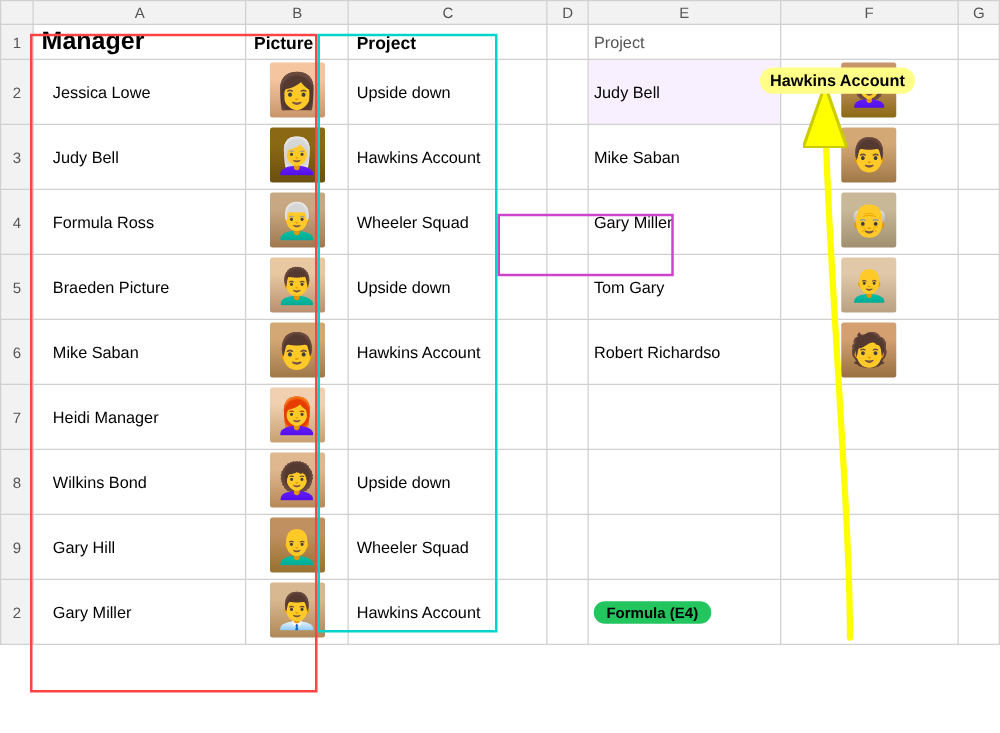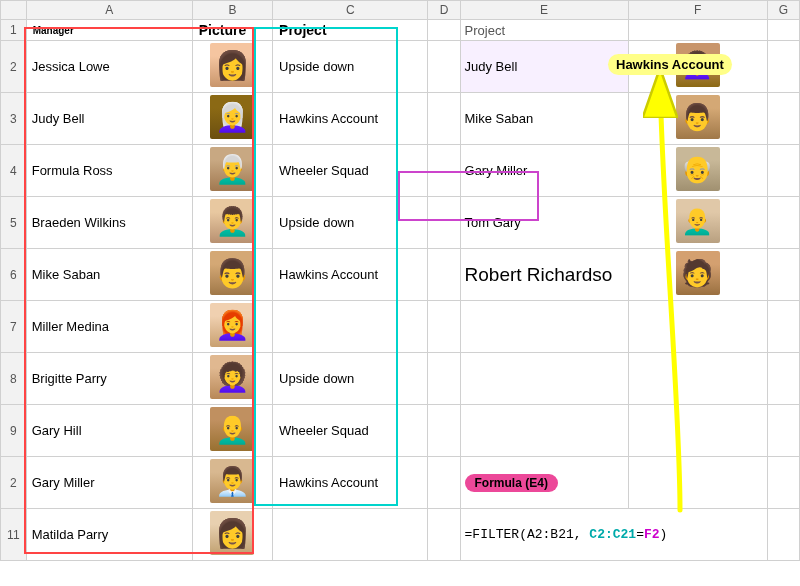--- a/index.html
+++ b/index.html
@@ -60,21 +60,21 @@
     .col-g { width: 30px; }
 
     
     .data-row td {
       height: 48px;
     }
 
     
     .manager-name {
       font-size: 13px;
-      padding-left: 5px;
+      padding-left: 15px;
     }
 
     
     .project-cell {
       font-size: 13px;
       padding-left: 6px;
     }
 
     
     .picture-cell {
@@ -148,21 +148,21 @@
     }
 
     
     .judy-bell-cell {
       background: #f8f0ff !important;
     }
 
     
     .formula-badge {
       display: inline-block;
-      background: #ec4899;
+      background: #22c55e;
       border-radius: 10px;
       padding: 2px 10px;
       font-size: 12px;
       font-weight: bold;
     }
 
     
     .filter-formula {
       font-size: 13px;
       font-family: 'Courier New', monospace;
@@ -191,21 +191,21 @@
       <td class="col-header col-b">B</td>
       <td class="col-header col-c">C</td>
       <td class="col-header col-d">D</td>
       <td class="col-header col-e">E</td>
       <td class="col-header col-f">F</td>
       <td class="col-header col-g">G</td>
     </tr>
 
     <tr class="header-row">
       <td class="row-num">1</td>
-      <td class="col-a" style="font-weight:bold; font-size:10px; padding-left:6px;">Manager</td>
+      <td class="col-a" style="font-weight:bold; font-size:20px; padding-left:6px;">Manager</td>
       <td class="col-b" style="font-weight:bold; font-size:14px; padding-left:6px;">Picture</td>
       <td class="col-c" style="font-weight:bold; font-size:14px; padding-left:6px;">Project</td>
       <td class="col-d"></td>
       <td class="col-e" style="font-size:13px; color:#555; padding-left:4px;">Project</td>
       <td class="col-f"></td>
       <td class="col-g"></td>
     </tr>
 
     <tr class="data-row">
       <td class="row-num">2</td>
@@ -259,21 +259,21 @@
       <td class="col-f" style="text-align:center;">
         <div class="avatar" style="background: linear-gradient(180deg,#c8b898 30%,#a09070 100%); display:inline-block;">
           <div class="face-icon" style="font-size:26px;">👴</div>
         </div>
       </td>
       <td class="col-g"></td>
     </tr>
 
     <tr class="data-row">
       <td class="row-num">5</td>
-      <td class="col-a manager-name">Braeden Wilkins</td>
+      <td class="col-a manager-name">Braeden Picture</td>
       <td class="col-b picture-cell">
         <div class="avatar avatar-4">
           <div class="face-icon">👨‍🦱</div>
         </div>
       </td>
       <td class="col-c project-cell">Upside down</td>
       <td class="col-d"></td>
       <td class="col-e" style="font-size:13px; padding-left:4px;">Tom Gary</td>
       <td class="col-f" style="text-align:center;">
         <div class="avatar" style="background: linear-gradient(180deg,#e0c8a8 30%,#b8a080 100%); display:inline-block;">
@@ -286,47 +286,47 @@
     <tr class="data-row">
       <td class="row-num">6</td>
       <td class="col-a manager-name">Mike Saban</td>
       <td class="col-b picture-cell">
         <div class="avatar avatar-5">
           <div class="face-icon">👨</div>
         </div>
       </td>
       <td class="col-c project-cell">Hawkins Account</td>
       <td class="col-d"></td>
-      <td class="col-e" style="font-size:19px; padding-left:4px;">Robert Richardso</td>
+      <td class="col-e" style="font-size:13px; padding-left:4px;">Robert Richardso</td>
       <td class="col-f" style="text-align:center;">
         <div class="avatar" style="background: linear-gradient(180deg,#d4a070 30%,#9a7040 100%); display:inline-block;">
           <div class="face-icon" style="font-size:26px;">🧑</div>
         </div>
       </td>
       <td class="col-g"></td>
     </tr>
 
     <tr class="data-row">
       <td class="row-num">7</td>
-      <td class="col-a manager-name">Miller Medina</td>
+      <td class="col-a manager-name">Heidi Manager</td>
       <td class="col-b picture-cell">
         <div class="avatar avatar-6">
           <div class="face-icon">👩‍🦰</div>
         </div>
       </td>
       <td class="col-c project-cell"></td>
       <td class="col-d"></td>
       <td class="col-e"></td>
       <td class="col-f"></td>
       <td class="col-g"></td>
     </tr>
 
     <tr class="data-row">
       <td class="row-num">8</td>
-      <td class="col-a manager-name">Brigitte Parry</td>
+      <td class="col-a manager-name">Wilkins Bond</td>
       <td class="col-b picture-cell">
         <div class="avatar avatar-7">
           <div class="face-icon">👩‍🦱</div>
         </div>
       </td>
       <td class="col-c project-cell">Upside down</td>
       <td class="col-d"></td>
       <td class="col-e"></td>
       <td class="col-f"></td>
       <td class="col-g"></td>
@@ -357,37 +357,20 @@
       </td>
       <td class="col-c project-cell">Hawkins Account</td>
       <td class="col-d"></td>
       <td class="col-e" style="padding: 4px;">
         <span class="formula-badge">Formula (E4)</span>
       </td>
       <td class="col-f"></td>
       <td class="col-g"></td>
     </tr>
 
-    <tr class="data-row">
-      <td class="row-num">11</td>
-      <td class="col-a manager-name">Matilda Parry</td>
-      <td class="col-b picture-cell">
-        <div class="avatar avatar-10">
-          <div class="face-icon">👩</div>
-        </div>
-      </td>
-      <td class="col-c project-cell"></td>
-      <td class="col-d"></td>
-      <td class="col-e" style="padding:4px; font-size:12px;" colspan="2">
-        <span class="filter-formula">
-          =FILTER(A2:B21, <span class="formula-cyan">C2:C21</span>=<span class="formula-magenta">F2</span>)
-        </span>
-      </td>
-      <td class="col-g"></td>
-    </tr>
   </tbody>
     </table>
 
   <div class="red-border-overlay" style="top: 27px; left: 24px; width: 230px; height: 527px;"></div>
 
   <div class="cyan-border-overlay" style="top: 27px; left: 254px; width: 144px; height: 479px;"></div>
 
   <div class="purple-border-overlay" style="top: 171px; left: 398px; width: 141px; height: 50px;"></div>
 
   <div class="hawkins-label" style="top: 54px; left: 608px;">Hawkins Account</div>

